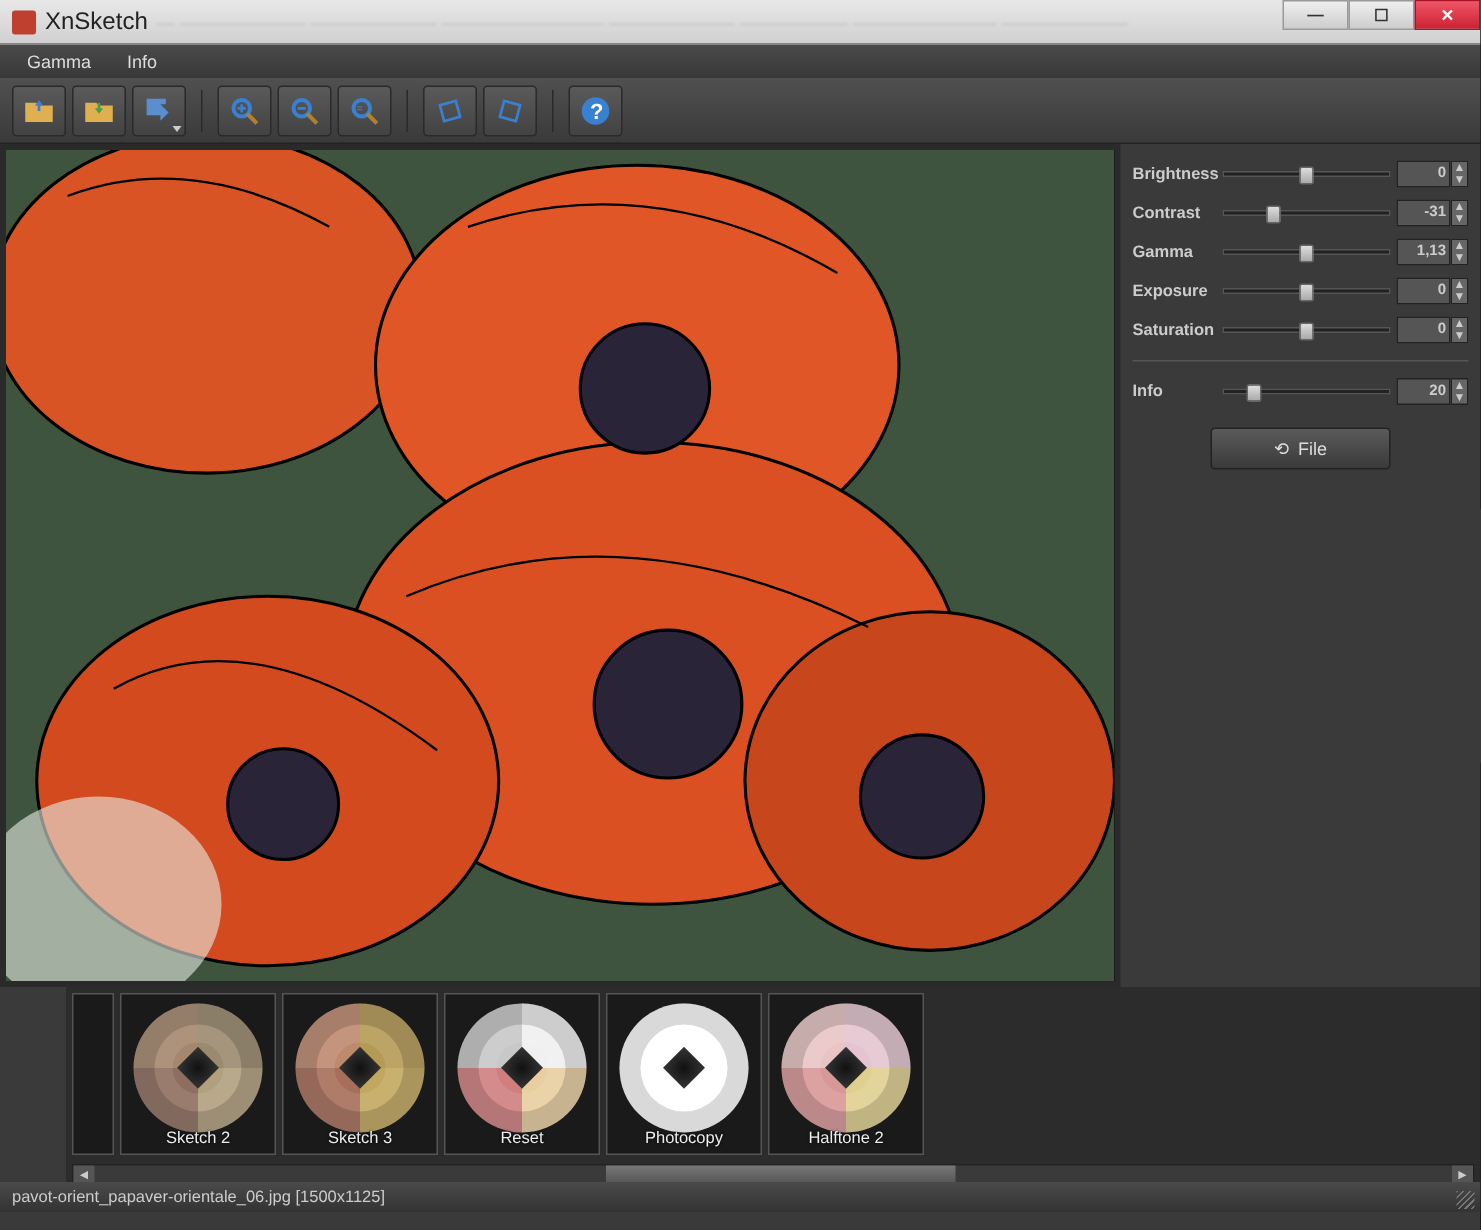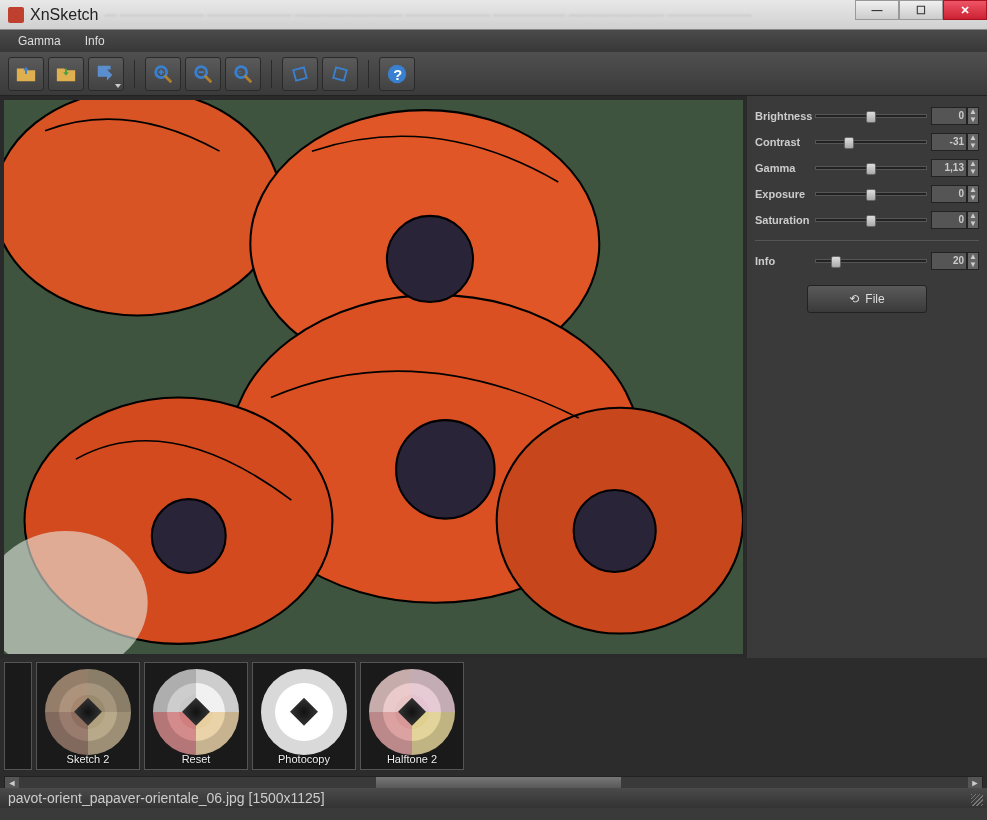--- a/index.html
+++ b/index.html
@@ -35,33 +35,33 @@
 .pcontrol .lbl{ width:60px;}
 .pcontrol .track{ flex:1; height:4px; background:#222; border:1px solid #555; position:relative; margin-right:4px;}
 .pcontrol .thumb{ position:absolute; top:-4px; width:10px; height:12px; background: linear-gradient(#ddd,#aaa); border:1px solid #666; border-radius:2px;}
 .pcontrol .val{ width:36px; height:18px; background:#555; border:1px solid #222; font-size:10px; text-align:right; padding-right:2px; line-height:16px;}
 .pcontrol .spin{ width:12px; height:18px; background:#666; border:1px solid #222; font-size:8px; display:flex; flex-direction:column;}
 .pcontrol .spin div{flex:1;text-align:center;line-height:8px;color:#ccc;}
 .sep{ height:1px; background:#555; margin:8px 0;}
 .resetbtn{ width:120px; height:28px; margin:12px auto; background:linear-gradient(#5a5a5a,#3a3a3a); border:1px solid #222; border-radius:3px; color:#ddd; font-size:12px; display:flex; align-items:center; justify-content:center; gap:6px; cursor:pointer;}
 
 
-.strip-wrap{ height:130px; background:#2c2c2c; padding:4px 4px 0 4px; position:relative;}
+.strip-wrap{ height:130px; background:#2c2c2c; padding:4px 4px 0 4px; position:relative;margin-left:44px;}
 .strip{ display:flex; gap:4px; overflow:hidden; height:112px;}
 .effect{ width:104px; height:108px; background:#1a1a1a; border:1px solid #555; position:relative; flex-shrink:0; cursor:pointer;}
 .effect.selected{ border:2px solid #3aa0e8;}
 .effect .swatch{ position:absolute; left:50%; top:46%; transform:translate(-50%,-50%); width:86px; height:86px; border-radius:50%;}
 .effect .elabel{ position:absolute; bottom:4px; width:100%; text-align:center; color:#eee; font-size:11px; text-shadow:0 0 2px #000;}
 .hscroll{ height:14px; background:#3a3a3a; border:1px solid #222; position:relative; margin-top:2px;}
 .hscroll .arrow{position:absolute;top:0;width:14px;height:100%;background:#555;color:#ccc;font-size:9px;text-align:center;line-height:12px;}
 .hscroll .arrow.left{left:0;} .hscroll .arrow.right{right:0;}
 .hscroll .hthumb{ position:absolute; left:38%; width:25%; height:100%; background:linear-gradient(#777,#555);}
 
 
-.statusbar{ height:20px; background:linear-gradient(#4a4a4a,#333); color:#ccc; font-size:14px; padding-left:8px; display:flex; align-items:center; position:relative;}
+.statusbar{ height:20px; background:linear-gradient(#4a4a4a,#333); color:#ccc; font-size:11px; padding-left:8px; display:flex; align-items:center; position:relative;}
 .statusbar .grip{position:absolute; right:4px; bottom:2px; width:12px;height:12px; background:repeating-linear-gradient(135deg,#777,#777 1px,transparent 1px,transparent 3px);}
 </style>
 </head>
 <body>
 
 <div class="titlebar">
   <div class="app-icon"></div>
   <span class="title">XnSketch</span>
   <span class="blur-path">— ——————— ——————— ————————— ——————— —————— ———————— ———————</span>
   <div class="win-controls">
@@ -240,20 +240,26 @@
 <div class="strip-wrap">
   <div class="strip" id="effects-strip">
       <div class="effect" style="width: 28px;"></div>
       <div class="effect">
         <div class="swatch" style="background: conic-gradient(rgb(154, 138, 110) 0deg, rgb(154, 138, 110) 90deg, rgb(176, 160, 126) 90deg, rgb(176, 160, 126) 180deg, rgb(142, 110, 94) 180deg, rgb(142, 110, 94) 270deg, rgb(165, 135, 110) 270deg, rgb(165, 135, 110) 360deg); box-shadow: rgba(0, 0, 0, 0.15) 0px 0px 0px 14px inset, rgba(255, 255, 255, 0.1) 0px 0px 0px 26px inset;">
           <div style="position: absolute; left: 50%; top: 50%; width: 28px; height: 28px; transform: translate(-50%, -50%); background: radial-gradient(rgb(17, 17, 17), rgb(68, 68, 68)); clip-path: polygon(50% 0px, 100% 50%, 50% 100%, 0px 50%);"></div>
         </div>
         <div class="elabel">Sketch 2</div>
       </div>
       <div class="effect">
+        <div class="swatch" style="background: conic-gradient(rgb(181, 154, 85) 0deg, rgb(181, 154, 85) 90deg, rgb(194, 168, 94) 90deg, rgb(194, 168, 94) 180deg, rgb(168, 110, 90) 180deg, rgb(168, 110, 90) 270deg, rgb(190, 138, 110) 270deg, rgb(190, 138, 110) 360deg); box-shadow: rgba(0, 0, 0, 0.15) 0px 0px 0px 14px inset, rgba(255, 255, 255, 0.1) 0px 0px 0px 26px inset;">
+          <div style="position: absolute; left: 50%; top: 50%; width: 28px; height: 28px; transform: translate(-50%, -50%); background: radial-gradient(rgb(17, 17, 17), rgb(68, 68, 68)); clip-path: polygon(50% 0px, 100% 50%, 50% 100%, 0px 50%);"></div>
+        </div>
+        <div class="elabel">Sketch 3</div>
+      </div>
+      <div class="effect">
         <div class="swatch" style="background: conic-gradient(rgb(240, 240, 240) 0deg, rgb(240, 240, 240) 90deg, rgb(232, 207, 160) 90deg, rgb(232, 207, 160) 180deg, rgb(208, 126, 126) 180deg, rgb(208, 126, 126) 270deg, rgb(200, 200, 200) 270deg, rgb(200, 200, 200) 360deg); box-shadow: rgba(0, 0, 0, 0.15) 0px 0px 0px 14px inset, rgba(255, 255, 255, 0.1) 0px 0px 0px 26px inset;">
           <div style="position: absolute; left: 50%; top: 50%; width: 28px; height: 28px; transform: translate(-50%, -50%); background: radial-gradient(rgb(17, 17, 17), rgb(68, 68, 68)); clip-path: polygon(50% 0px, 100% 50%, 50% 100%, 0px 50%);"></div>
         </div>
         <div class="elabel">Reset</div>
       </div>
       <div class="effect">
         <div class="swatch" style="background: conic-gradient(rgb(255, 255, 255) 0deg, rgb(255, 255, 255) 90deg, rgb(255, 255, 255) 90deg, rgb(255, 255, 255) 180deg, rgb(255, 255, 255) 180deg, rgb(255, 255, 255) 270deg, rgb(255, 255, 255) 270deg, rgb(255, 255, 255) 360deg); box-shadow: rgba(0, 0, 0, 0.15) 0px 0px 0px 14px inset, rgba(255, 255, 255, 0.1) 0px 0px 0px 26px inset;">
           <div style="position: absolute; left: 50%; top: 50%; width: 28px; height: 28px; transform: translate(-50%, -50%); background: radial-gradient(rgb(17, 17, 17), rgb(68, 68, 68)); clip-path: polygon(50% 0px, 100% 50%, 50% 100%, 0px 50%);"></div>
         </div>
         <div class="elabel">Photocopy</div>

